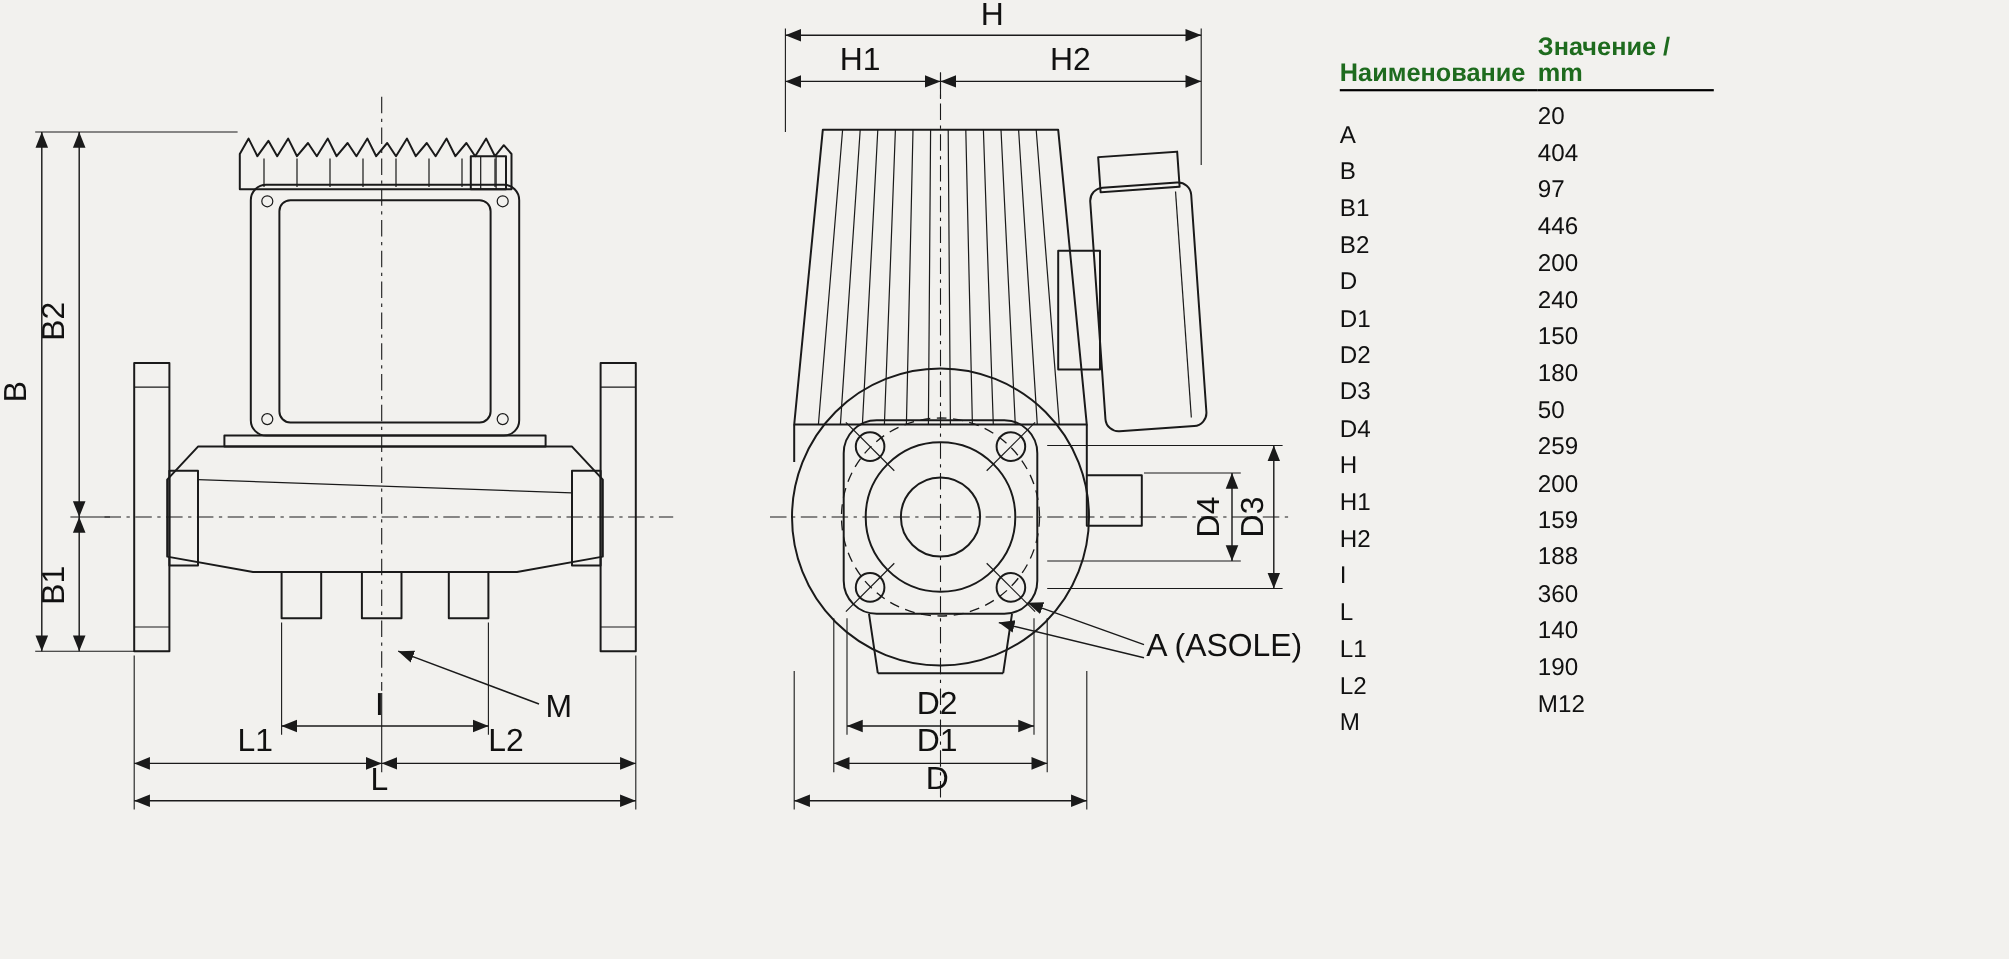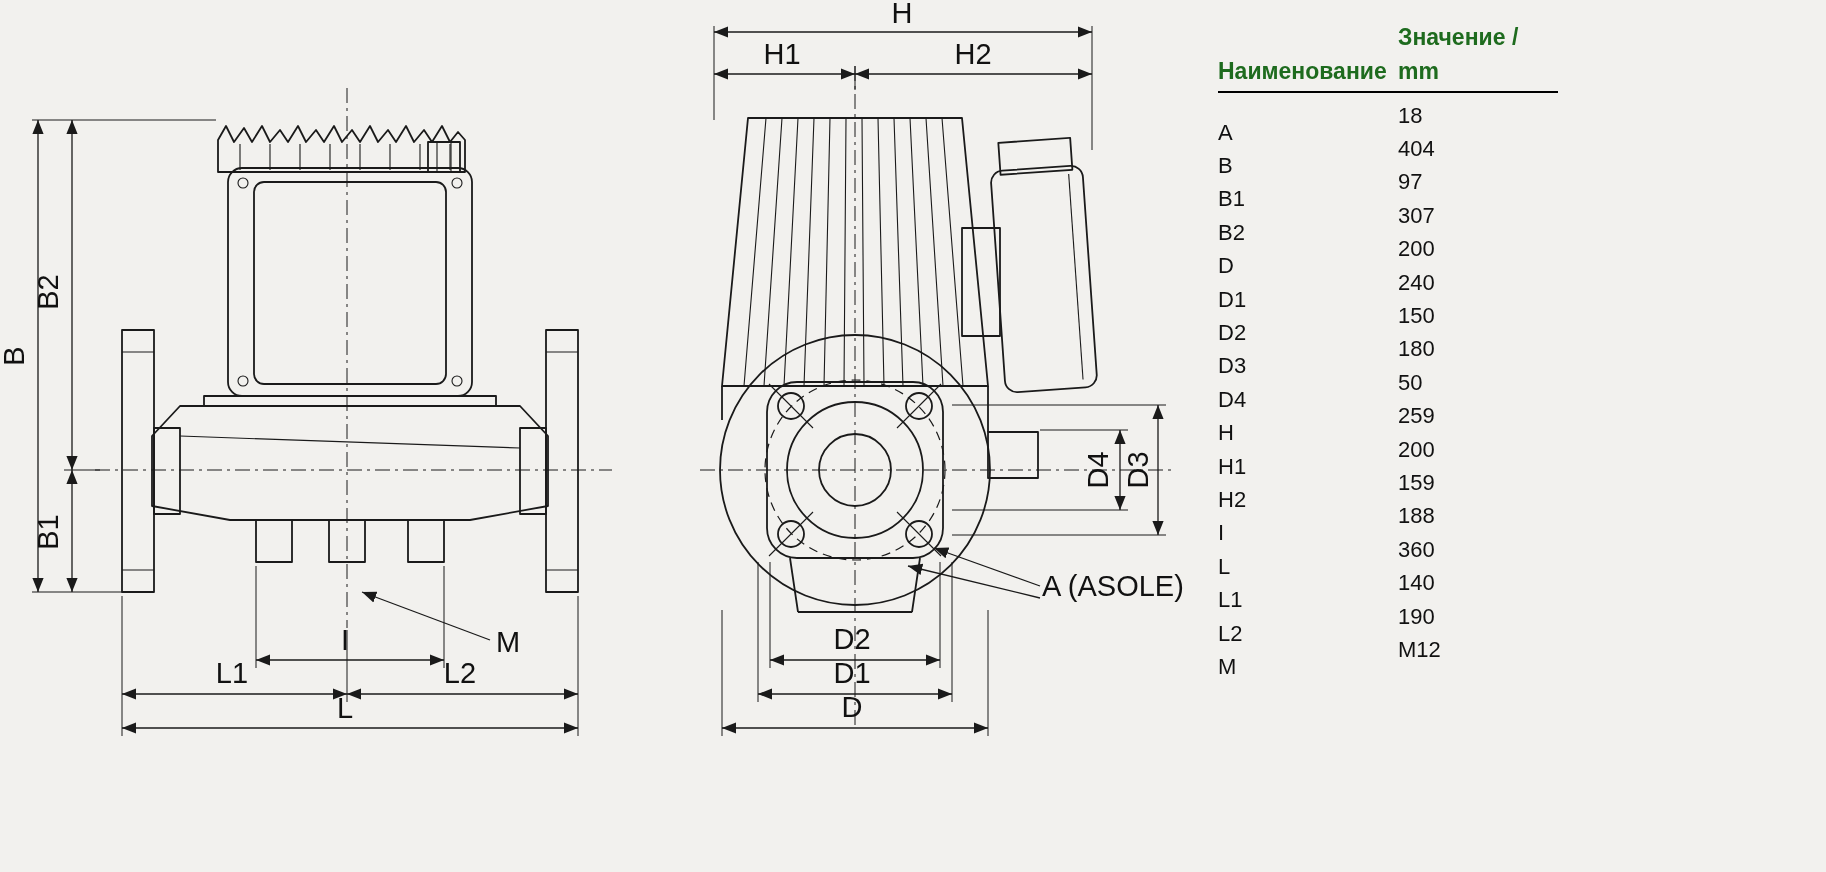--- a/index.html
+++ b/index.html
@@ -20,21 +20,21 @@
   .dim{stroke:#1a1a1a;fill:none;stroke-width:1.3;}
   .ext{stroke:#1a1a1a;fill:none;stroke-width:1;}
   .cl{stroke:#1a1a1a;fill:none;stroke-width:1;stroke-dasharray:15 5 3 5;}
   .dash{stroke:#1a1a1a;fill:none;stroke-width:1.2;stroke-dasharray:9 6;}
 
   .dim-table{
     position:absolute;left:1218px;top:20px;width:344px;
   }
   .t-head{display:flex;align-items:flex-end;}
   .th{
-    color:#1e6b1e;font-weight:bold;font-size:23px;line-height:34px;
+    color:#1e6b1e;font-weight:bold;font-size:23px;line-height:24px;
     border-bottom:2px solid #000;padding-bottom:3px;
   }
   .t-name{width:180px;margin-top:34px;}
   .t-val{width:160px;}
   .t-rows{margin-top:6px;}
   .t-row{display:flex;font-size:22px;height:33.4px;align-items:center;}
   .t-row .t-name{width:180px;}
 </style>
 </head>
 <body>
@@ -173,33 +173,33 @@
   </div>
 
   <div class="dim-table">
     <div class="t-head">
       <div class="th t-name">Наименование</div>
       <div class="th t-val">Значение / mm</div>
     </div>
     <div class="t-rows">
       <div class="t-row">
           <div class="t-name">A</div>
-          <div class="t-val">18</div>
+          <div class="t-val">20</div>
         </div>
       <div class="t-row">
           <div class="t-name">B</div>
           <div class="t-val">404</div>
         </div>
       <div class="t-row">
           <div class="t-name">B1</div>
           <div class="t-val">97</div>
         </div>
       <div class="t-row">
           <div class="t-name">B2</div>
-          <div class="t-val">307</div>
+          <div class="t-val">446</div>
         </div>
       <div class="t-row">
           <div class="t-name">D</div>
           <div class="t-val">200</div>
         </div>
       <div class="t-row">
           <div class="t-name">D1</div>
           <div class="t-val">240</div>
         </div>
       <div class="t-row">

